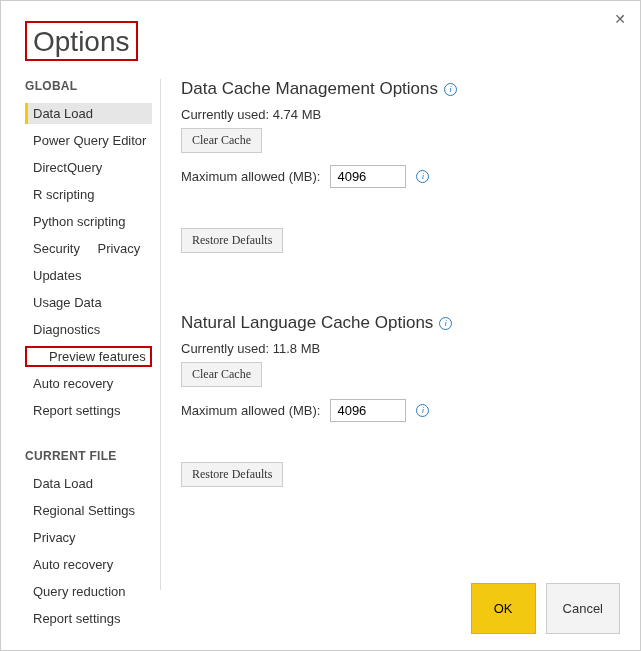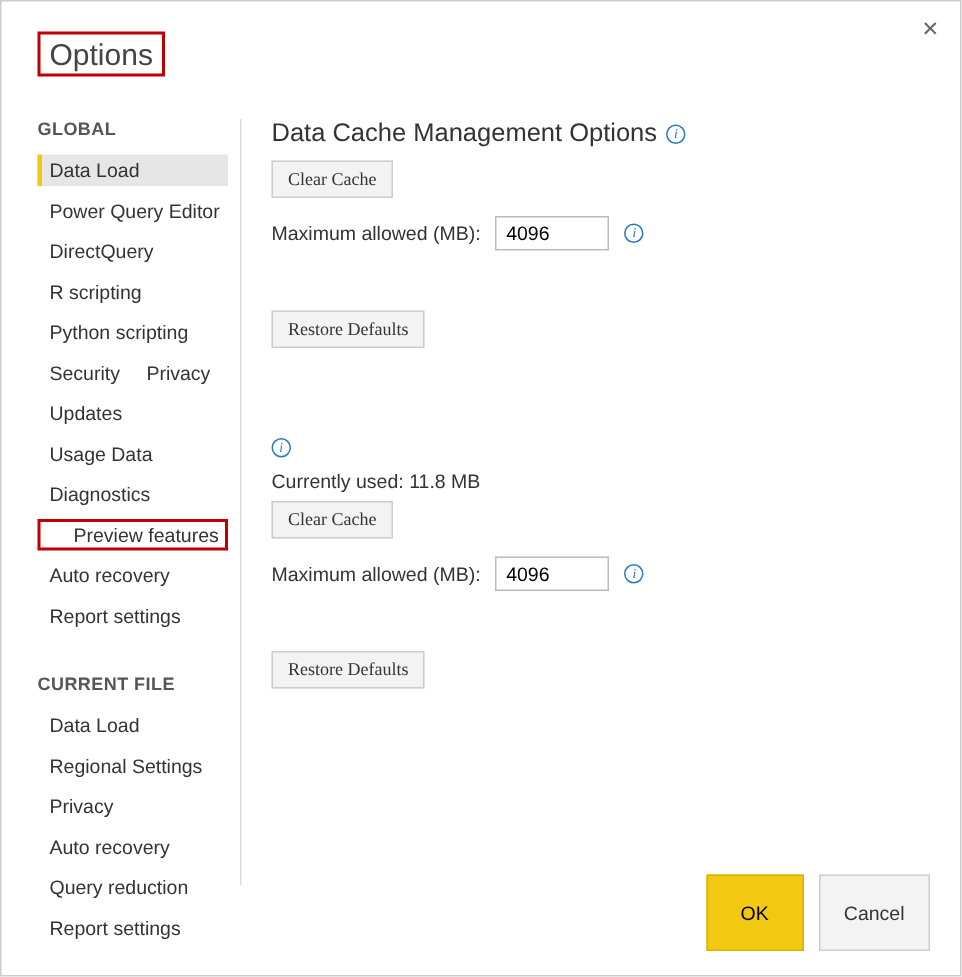--- a/index.html
+++ b/index.html
@@ -16,21 +16,21 @@
     .close-x {
       position: absolute;
       top: 10px;
       right: 14px;
       font-size: 14px;
       color: #666;
       cursor: pointer;
       font-family: Arial, sans-serif;
     }
     .title {
-      font-size: 20px;
+      font-size: 28px;
       font-weight: 300;
       color: #444;
       position: absolute;
       top: 20px;
       left: 24px;
       padding: 2px 6px 0 6px;
       line-height: 1.2;
     }
     .highlight-box {
       border: 2px solid #c00000;
@@ -197,32 +197,34 @@
     <div class="nav-item">Query reduction</div>
     <div class="nav-item">Report settings</div>
   </nav>
 
   <div class="main">
 
     <div class="section-title">
       <span>Data Cache Management Options</span>
       <span class="info-icon">i</span>
     </div>
+    <div class="used-line">Currently used: 4.74 MB</div>
     <button class="btn">Clear Cache</button>
     <div class="row">
       <span>Maximum allowed (MB):</span>
       <input type="text" value="4096" style="">
       <span class="info-icon">i</span>
     </div>
     <div class="restore-block">
       <button class="btn">Restore Defaults</button>
     </div>
 
     <div class="section2">
       <div class="section-title">
+        <span>Natural Language Cache Options</span>
         <span class="info-icon">i</span>
       </div>
       <div class="used-line">Currently used: 11.8 MB</div>
       <button class="btn">Clear Cache</button>
       <div class="row">
         <span>Maximum allowed (MB):</span>
         <input type="text" value="4096" style="">
         <span class="info-icon">i</span>
       </div>
       <div class="restore-block">

